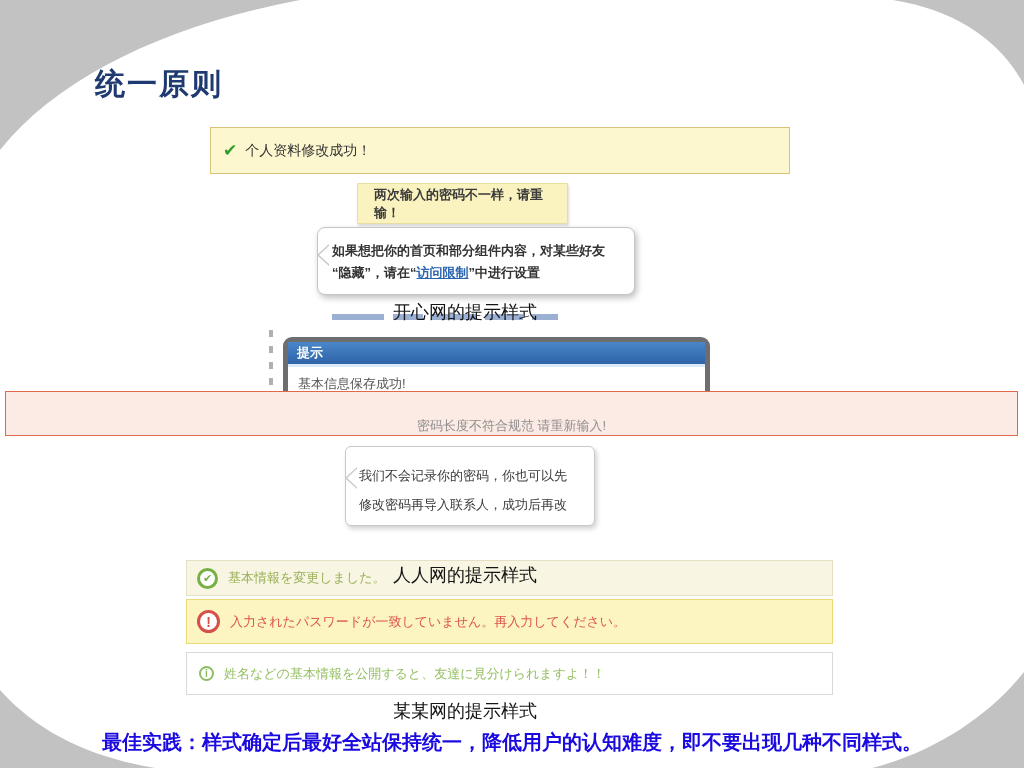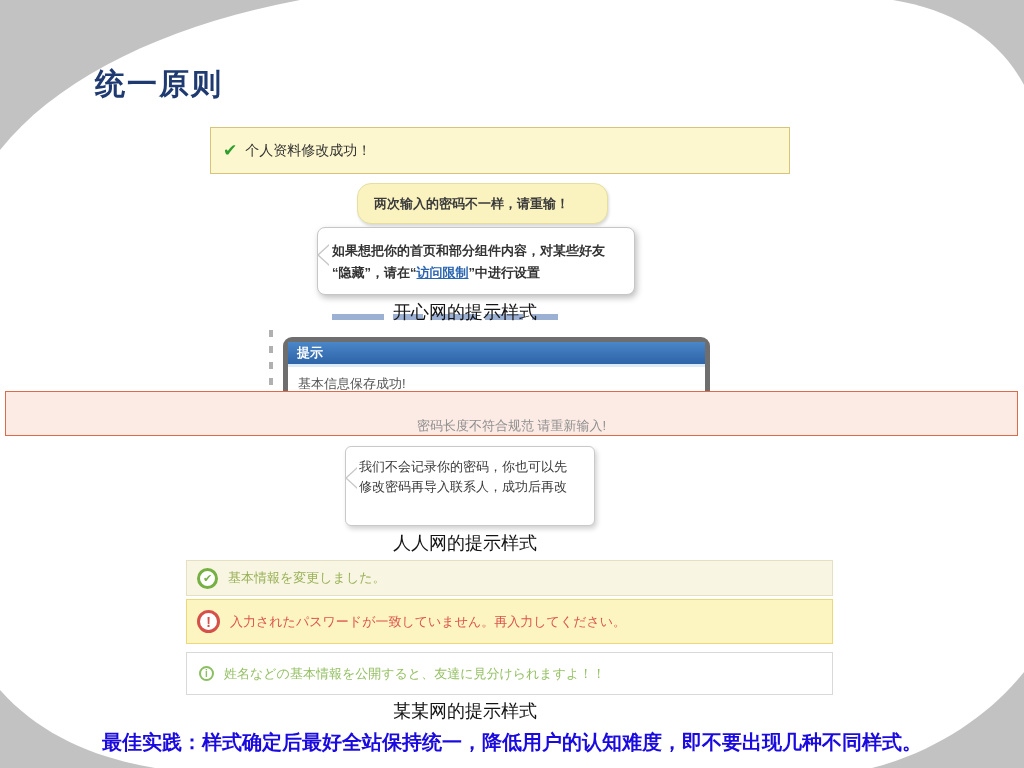--- a/index.html
+++ b/index.html
@@ -10,34 +10,34 @@
 
   
   .slide-title { left:95px; top:64px; font-size:30px; font-weight:bold; color:#1e3a70; letter-spacing:2px; }
 
   
   .banner-success { left:210px; top:127px; width:580px; height:47px; background:#fdf7cf; border:1px solid #d8c37b; display:flex; align-items:center; padding-left:12px; }
   .check-glyph { color:#2f9e2f; font-size:17px; font-weight:bold; margin-right:8px; }
   .banner-success .txt { font-size:14px; color:#333; }
 
   
-  .bubble-yellow { left:357px; top:183px; width:251px; height:41px; background:#faf3bf; border:1px solid #e6dfa0; border-radius:14px; display:flex; align-items:center; padding-left:16px; box-shadow:1px 2px 3px rgba(0,0,0,.15); }
+  .bubble-yellow { left:357px; top:183px; width:211px; height:41px; background:#faf3bf; border:1px solid #e6dfa0; border-radius:1px; display:flex; align-items:center; padding-left:16px; box-shadow:1px 2px 3px rgba(0,0,0,.15); }
   .bubble-yellow .txt { font-size:13px; color:#3a3a3a; font-weight:bold; }
   .bubble-yellow::after { content:""; position:absolute; left:-9px; top:5px; width:0; height:0; border:9px solid transparent; border-right:10px solid #faf3bf; border-top-width:4px; }
 
   
   .tooltip-white { left:317px; top:227px; width:318px; height:68px; background:#fff; border:1px solid #c6c6c6; border-radius:8px; padding:12px 0 0 14px; box-shadow:2px 3px 6px rgba(0,0,0,.25); }
   .tooltip-white .line { font-size:13px; color:#333; font-weight:bold; line-height:22px; }
   .tooltip-white::before { content:""; position:absolute; left:-12px; top:16px; border:11px solid transparent; border-right:12px solid #c6c6c6; }
   .tooltip-white::after  { content:""; position:absolute; left:-10px; top:16px; border:11px solid transparent; border-right:12px solid #ffffff; }
   .link { color:#2b65b0; text-decoration:underline; font-weight:bold; }
 
   .caption { width:360px; text-align:center; font-size:18px; color:#141414; z-index:5; }
   .caption-1 { left:285px; top:300px; }
-  .caption-2 { left:285px; top:531px; }
+  .caption-2 { left:285px; top:563px; }
   .caption-3 { left:285px; top:699px; }
 
   
   .frag-row { left:332px; top:314px; width:300px; display:flex; gap:9px; z-index:1; filter:blur(.6px); }
   .frag-row span { height:6px; background:#4a6fae; opacity:.55; display:inline-block; }
   .frag-col { left:269px; top:330px; width:10px; z-index:1; }
   .frag-col span { display:block; width:4px; height:7px; background:#8f8f8f; opacity:.7; margin-bottom:9px; }
 
   
   .dialog { left:283px; top:337px; width:427px; height:72px; background:#6e6e6e; border-radius:9px 9px 3px 3px; padding:5px; z-index:2; }
@@ -45,21 +45,21 @@
   .dialog-header { height:22px; background:linear-gradient(#4a86c8,#2e64a8); color:#fff; font-size:13px; font-weight:bold; line-height:22px; padding-left:9px; }
   .dialog-strip { height:3px; background:#dce9f6; }
   .dialog-body { font-size:13px; color:#555; padding:8px 0 0 10px; }
 
   
   .banner-error { left:5px; top:391px; width:1013px; height:45px; background:#fcebe4; border:1px solid #dd6a4a; z-index:3; display:flex; align-items:flex-end; justify-content:center; }
   .banner-error .txt { font-size:13px; color:#8f8f8f; }
 
   
   .tooltip-renren { left:345px; top:446px; width:250px; height:80px; background:#fff; border:1px solid #c9c9c9; border-radius:6px; padding:10px 0 0 13px; box-shadow:2px 3px 5px rgba(0,0,0,.18); }
-  .tooltip-renren .line { font-size:13px; color:#3a3a3a; line-height:20px; }
+  .tooltip-renren .line { font-size:13px; color:#3a3a3a; line-height:20px;margin-top:9px; }
   .tooltip-renren::before { content:""; position:absolute; left:-12px; top:20px; border:11px solid transparent; border-right:12px solid #c9c9c9; }
   .tooltip-renren::after  { content:""; position:absolute; left:-10px; top:20px; border:11px solid transparent; border-right:12px solid #ffffff; }
 
   
   .jp-row { left:186px; width:647px; display:flex; align-items:center; }
   .jp-1 { top:560px; height:36px; background:#f8f5e3; border:1px solid #e5e0c4; }
   .jp-2 { top:599px; height:45px; background:#fcf5c2; border:1px solid #e9d977; }
   .jp-3 { top:652px; height:43px; background:#ffffff; border:1px solid #d9d9d9; }
   .jp-icon { border-radius:50%; background:#fff; display:flex; align-items:center; justify-content:center; flex:0 0 auto; margin:0 10px 0 10px; font-weight:bold; }
   .jp-icon.ok   { width:21px; height:21px; border:3px solid #76b043; color:#76b043; font-size:11px; }

